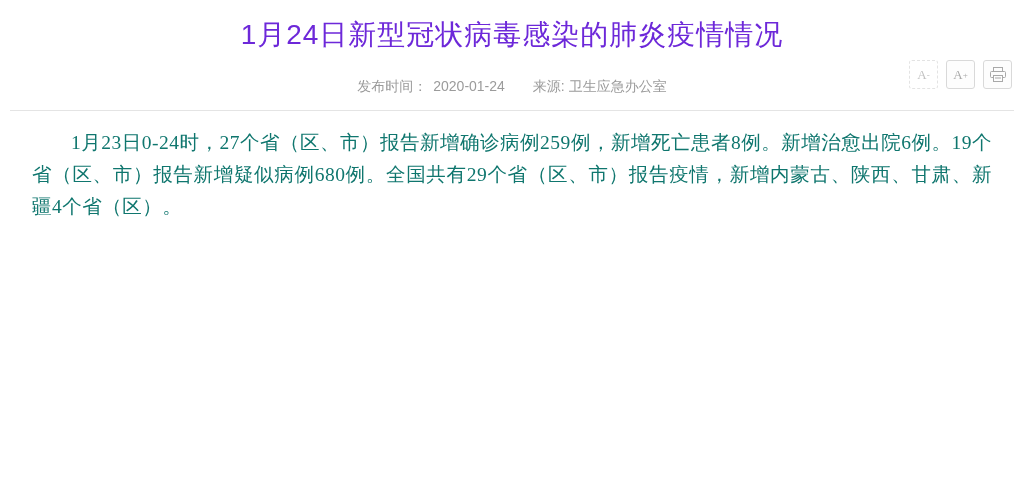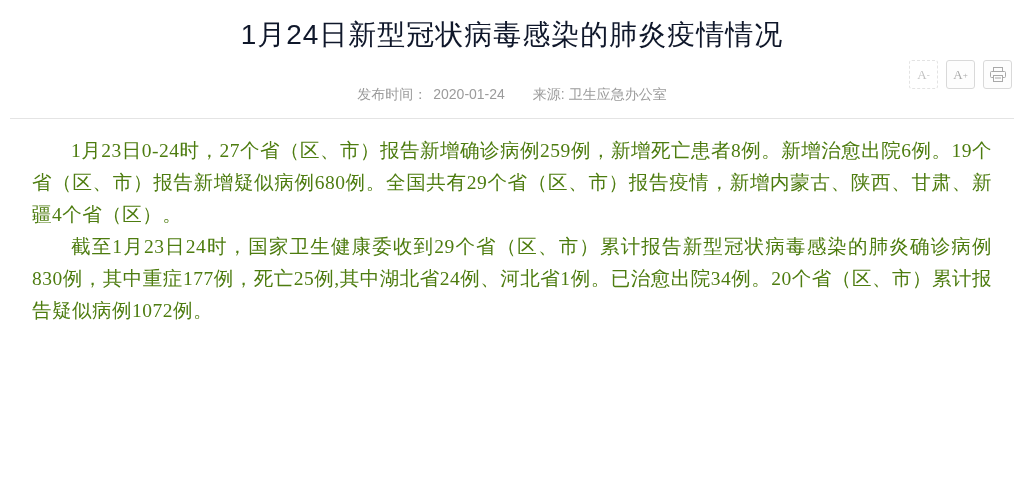--- a/index.html
+++ b/index.html
@@ -5,27 +5,27 @@
   * { margin: 0; padding: 0; box-sizing: border-box; }
   html, body { width: 1024px; height: 492px; background: #ffffff; overflow: hidden; }
   body { font-family: "Liberation Sans", sans-serif; position: relative; }
 
   .header { position: relative; padding-top: 16px; }
 
   .page-title {
     text-align: center;
     font-size: 28px;
     font-weight: normal;
-    color: #0f172a;
+    color: #6d28d9;
     letter-spacing: 1px;
     font-family: "Liberation Sans", sans-serif;
   }
 
   .meta-row {
-    margin-top: 32px;
+    margin-top: 24px;
     text-align: center;
     font-size: 14px;
     color: #9b9b9b;
   }
   .meta-row .publish-date { margin-right: 28px; margin-left: 6px; }
   .meta-row .source-label { margin-right: 4px; }
 
   .toolbar {
     position: absolute;
     right: 12px;
@@ -55,21 +55,21 @@
     margin: 14px 10px 0 10px;
   }
 
   .article {
     padding: 16px 32px 0 32px;
   }
   .article p {
     font-family: "Liberation Serif", serif;
     font-size: 19.5px;
     line-height: 32px;
-    color: #4d7c0f;
+    color: #0f766e;
     text-indent: 2em;
     text-align: justify;
     letter-spacing: 0.5px;
   }
 </style>
 </head>
 <body>
 
 <div class="header">
   <h1 class="page-title">1月24日新型冠状病毒感染的肺炎疫情情况</h1>
@@ -97,14 +97,13 @@
         </svg>
       </span>
     </button>
   </div>
 </div>
 
 <hr class="divider">
 
 <main class="article">
     <p>1月23日0-24时，27个省（区、市）报告新增确诊病例259例，新增死亡患者8例。新增治愈出院6例。19个省（区、市）报告新增疑似病例680例。全国共有29个省（区、市）报告疫情，新增内蒙古、陕西、甘肃、新疆4个省（区）。</p>
-    <p>截至1月23日24时，国家卫生健康委收到29个省（区、市）累计报告新型冠状病毒感染的肺炎确诊病例830例，其中重症177例，死亡25例,其中湖北省24例、河北省1例。已治愈出院34例。20个省（区、市）累计报告疑似病例1072例。</p>
   </main>
 
 </body></html>

